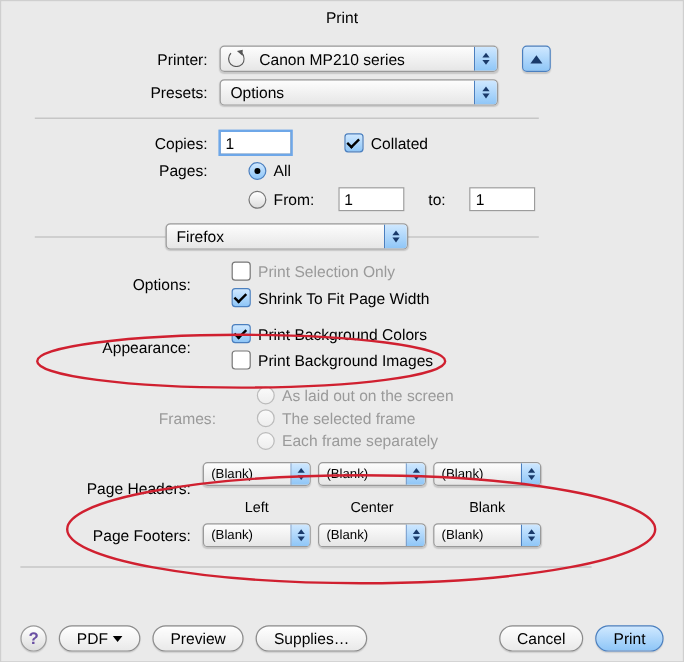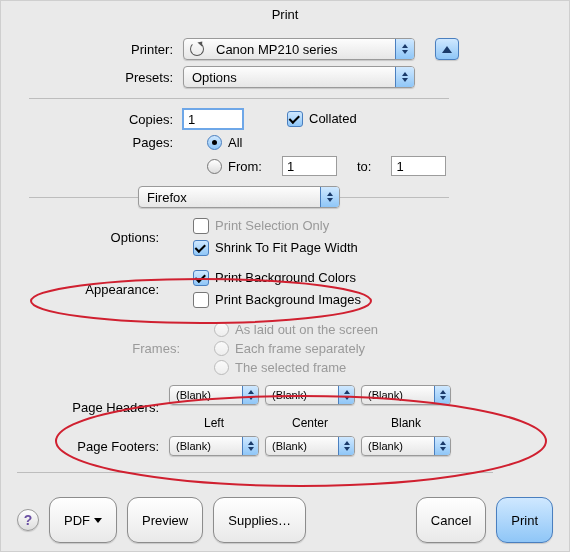--- a/index.html
+++ b/index.html
@@ -92,33 +92,33 @@
 
   .radio{
     width:13px;height:13px;border:1px solid #777;border-radius:50%;
     background:linear-gradient(#fff,#ddd);display:inline-flex;
     align-items:center;justify-content:center;margin-right:6px;flex-shrink:0;
   }
   .radio.on{background:linear-gradient(var(--aqua1),var(--aqua2));border-color:var(--aqua-border);}
   .radio.on::after{content:"";width:5px;height:5px;border-radius:50%;background:#000;}
   .radio.dim{border-color:#bbb;background:linear-gradient(#fafafa,#eee);}
 
-  .opt{display:flex;padding-left:24px;}
+  .opt{display:flex;align-items:center;padding-left:24px;}
   .opt .lbltxt{font-size:13px;}
   .opt.dim .lbltxt{color:var(--gray-text);}
 
   .sep{height:1px;background:var(--line);margin:8px 0;}
   .sep-with-popup{display:flex;align-items:center;margin:12px 0;}
   .sep-with-popup .ln{flex:1;height:1px;background:var(--line);}
   .sep-with-popup .popup{margin:0 0;width:200px;}
   .grid3{display:grid;grid-template-columns:90px 90px 90px;gap:6px;}
   .grid3 .colhdr{text-align:center;font-size:12px;padding-top:5px;}
 
   .push{
-    height:20px;padding:12px 14px;
+    height:20px;padding:0 14px;
     border:1px solid var(--push-border);border-radius:11px;
     background:linear-gradient(var(--push1),var(--push2));
     font-size:13px;display:inline-flex;align-items:center;
     box-shadow:0 1px 1px rgba(0,0,0,.15);cursor:default;
   }
   .push.default{
     background:linear-gradient(var(--aqua1),var(--aqua2));
     border-color:var(--aqua-border);
   }
   .push .disc{width:0;height:0;border-left:4px solid transparent;border-right:4px solid transparent;border-top:5px solid #000;margin-left:4px;}
@@ -265,25 +265,25 @@
 
     <div class="row" style="margin-top:14px">
       <div class="lbl dim" style="width:158px">Frames:</div>
       <div class="ctrl" style="flex-direction:column;align-items:flex-start;gap:4px">
         <label class="opt dim">
           <span class="radio dim"></span>
           <span class="lbltxt">As laid out on the screen</span>
         </label>
         <label class="opt dim">
           <span class="radio dim"></span>
-          <span class="lbltxt">Each frame separately</span>
+          <span class="lbltxt">The selected frame</span>
         </label>
         <label class="opt dim">
           <span class="radio dim"></span>
-          <span class="lbltxt">The selected frame</span>
+          <span class="lbltxt">Each frame separately</span>
         </label>
       </div>
     </div>
 
     <div class="row" style="margin-top:10px">
       <div class="lbl" style="width:158px">Page Headers:</div>
       <div class="ctrl">
         <div class="grid3">
           <div class="popup mini">
             <span class="txt">(Blank)</span>

